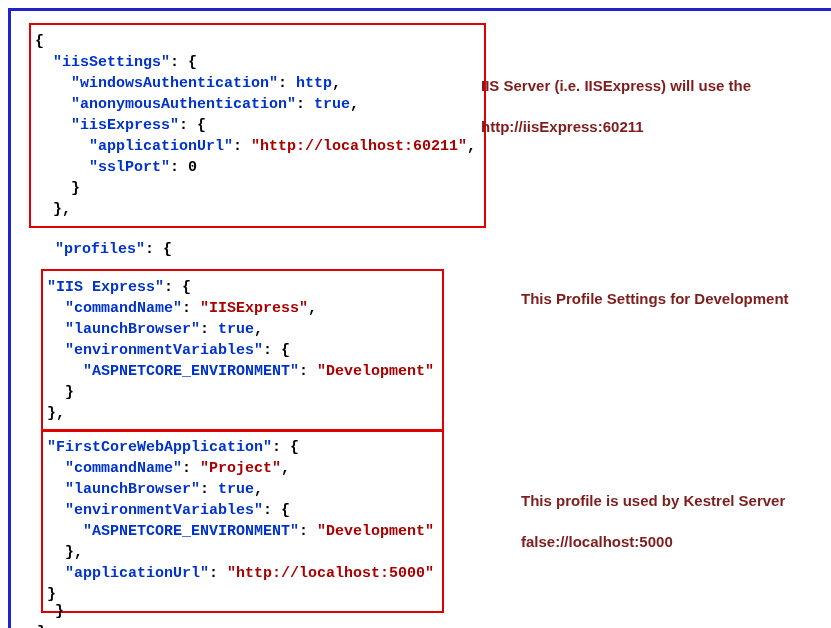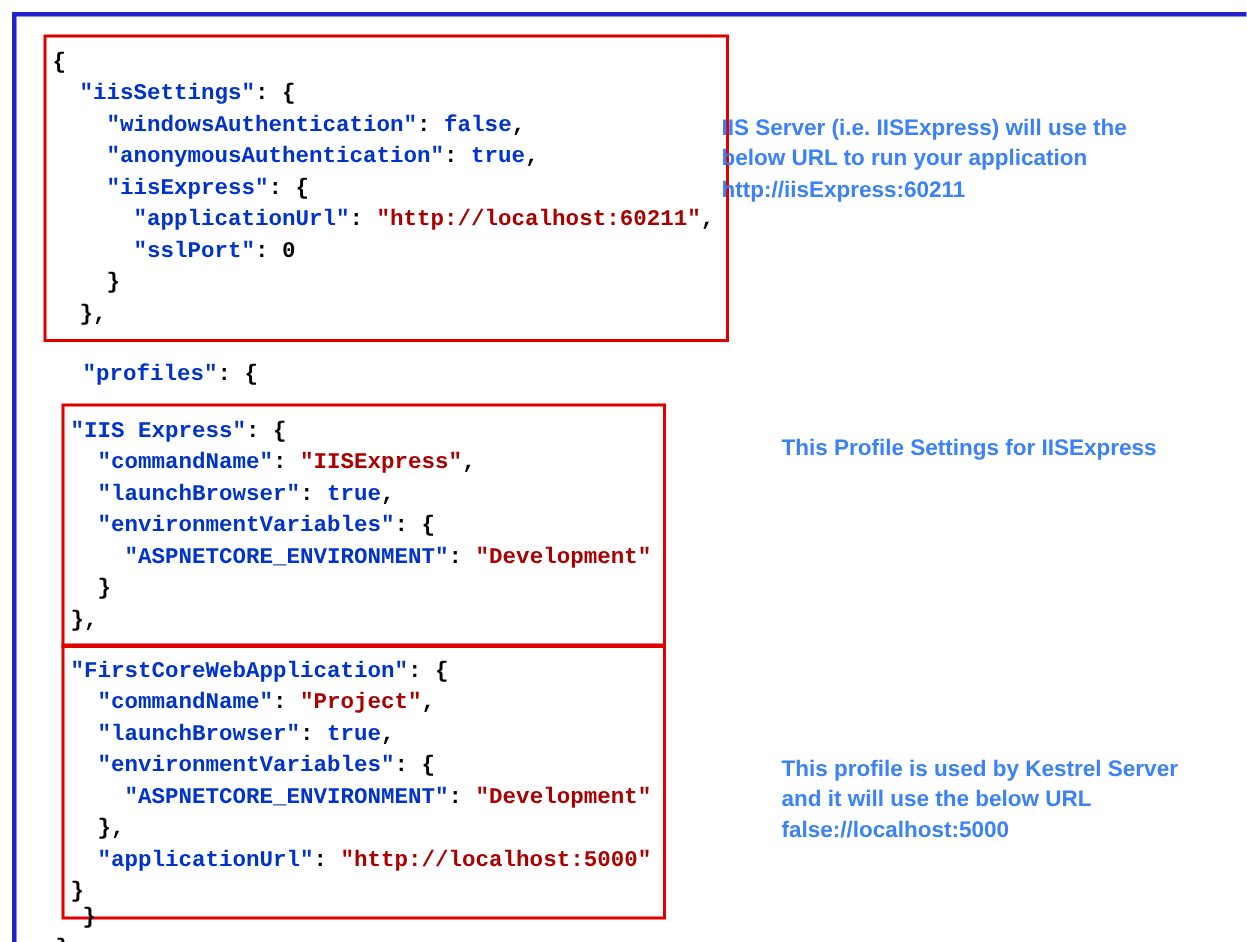--- a/index.html
+++ b/index.html
@@ -26,82 +26,82 @@
       white-space: pre;
       position: relative;
     }
     .redbox {
       border: 2px solid #e00000;
       padding: 6px 8px 6px 4px;
       margin: 0;
       display: inline-block;
     }
     .annot {
-      color: #3b82f6;
+      color: #7f1d1d;
       font-family: Arial, sans-serif;
       font-weight: bold;
       font-size: 15px;
       position: absolute;
       line-height: 1.35;
     }
     .code-block { position: absolute; }
     .plain-line { padding-left: 8px; }
   </style>
 </head>
 <body>
 
 <div class="frame">
 
   <div class="code-block" style="top:12px; left:18px;">
     <div class="redbox code"><span class="punc">{</span>
   <span class="key">"iisSettings"</span><span class="punc">: {</span>
-    <span class="key">"windowsAuthentication"</span><span class="punc">: </span><span class="keyword">false</span><span class="punc">,</span>
+    <span class="key">"windowsAuthentication"</span><span class="punc">: </span><span class="keyword">http</span><span class="punc">,</span>
     <span class="key">"anonymousAuthentication"</span><span class="punc">: </span><span class="keyword">true</span><span class="punc">,</span>
     <span class="key">"iisExpress"</span><span class="punc">: {</span>
       <span class="key">"applicationUrl"</span><span class="punc">: </span><span class="str">"http://localhost:60211"</span><span class="punc">,</span>
       <span class="key">"sslPort"</span><span class="punc">: </span><span class="num">0</span>
     <span class="punc">}</span>
   <span class="punc">},</span></div>
   </div>
 
   <div class="annot" style="top:65px; left:470px;">
     <span>IIS Server (i.e. IISExpress) will use the</span><br>
-    <span>below URL to run your application</span><br>
+    <br>
     <span>http://iisExpress:60211</span>
   </div>
 
   <div class="code code-block plain-line" style="top:228px; left:18px;">  <span class="key">"profiles"</span><span class="punc">: {</span></div>
 
   <div class="code-block" style="top:258px; left:30px;">
     <div class="redbox code"><span class="key">"IIS Express"</span><span class="punc">: {</span>
   <span class="key">"commandName"</span><span class="punc">: </span><span class="str">"IISExpress"</span><span class="punc">,</span>
   <span class="key">"launchBrowser"</span><span class="punc">: </span><span class="keyword">true</span><span class="punc">,</span>
   <span class="key">"environmentVariables"</span><span class="punc">: {</span>
     <span class="key">"ASPNETCORE_ENVIRONMENT"</span><span class="punc">: </span><span class="str">"Development"</span>
   <span class="punc">}</span>
 <span class="punc">},</span></div>
   </div>
 
   <div class="annot" style="top:278px; left:510px;">
-    <span>This Profile Settings for IISExpress</span>
+    <span>This Profile Settings for Development</span>
   </div>
 
   <div class="code-block" style="top:418px; left:30px;">
     <div class="redbox code"><span class="key">"FirstCoreWebApplication"</span><span class="punc">: {</span>
   <span class="key">"commandName"</span><span class="punc">: </span><span class="str">"Project"</span><span class="punc">,</span>
   <span class="key">"launchBrowser"</span><span class="punc">: </span><span class="keyword">true</span><span class="punc">,</span>
   <span class="key">"environmentVariables"</span><span class="punc">: {</span>
     <span class="key">"ASPNETCORE_ENVIRONMENT"</span><span class="punc">: </span><span class="str">"Development"</span>
   <span class="punc">},</span>
   <span class="key">"applicationUrl"</span><span class="punc">: </span><span class="str">"http://localhost:5000"</span>
 <span class="punc">}</span></div>
   </div>
 
-  <div class="annot" style="top:492px; left:510px;">
+  <div class="annot" style="top:480px; left:510px;">
     <span>This profile is used by Kestrel Server</span><br>
-    <span>and it will use the below URL</span><br>
+    <br>
     <span>false://localhost:5000</span>
   </div>
 
   <div class="code code-block plain-line" style="top:590px; left:18px;">  <span class="punc">}</span>
 <span class="punc">}</span></div>
 
 </div>
 
 </body></html>

